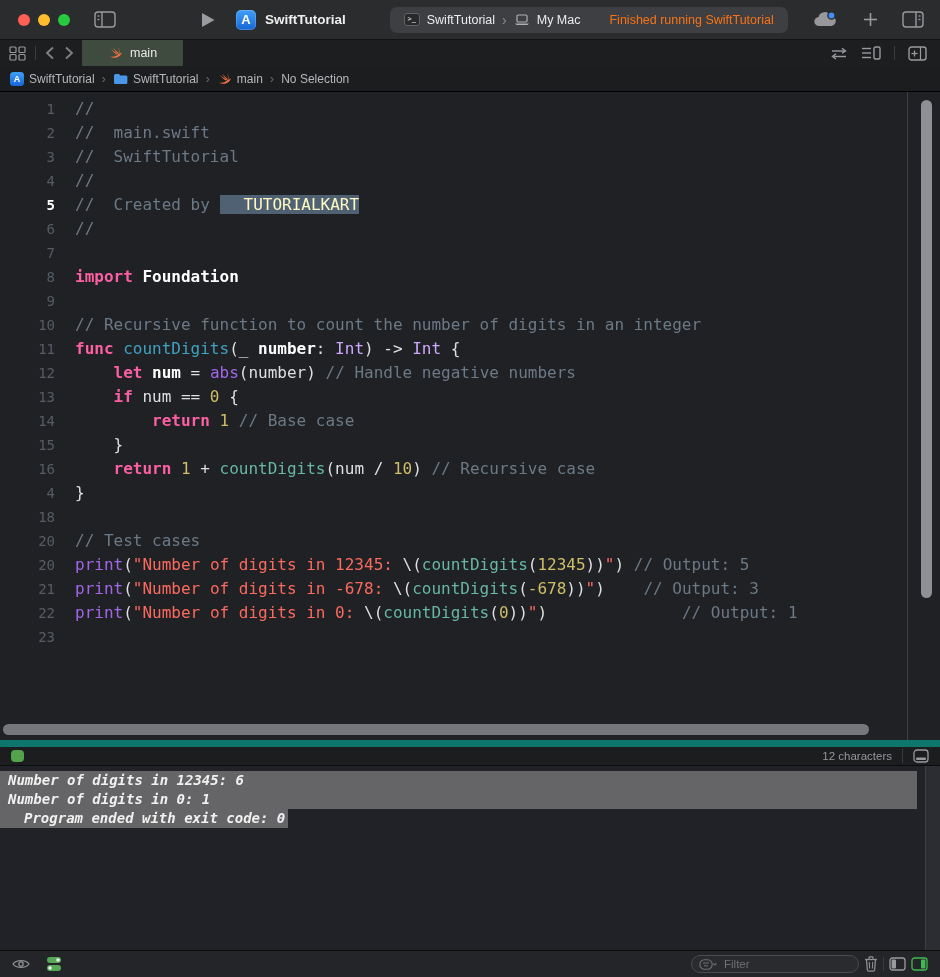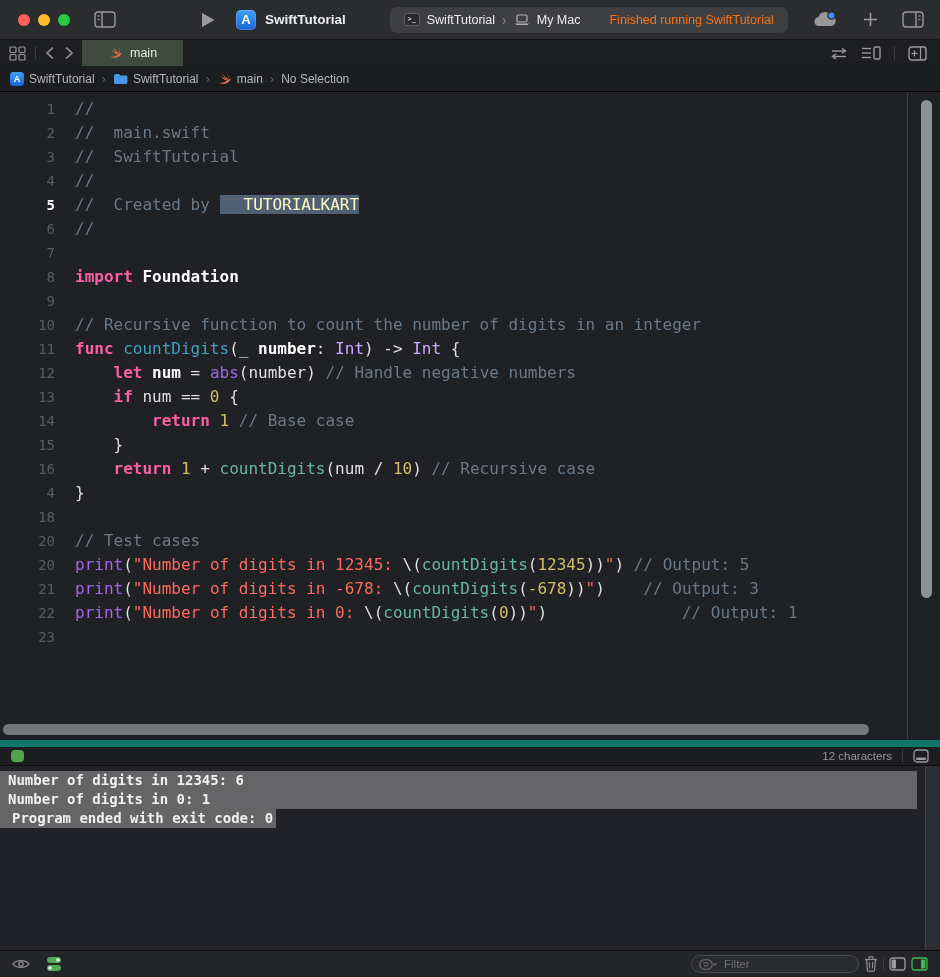--- a/index.html
+++ b/index.html
@@ -75,21 +75,21 @@
   
   .debugbar{ height:26px; background:#1c1d1f; border-top:7px solid #0f766e; border-bottom:1px solid #0b0b0c;
     display:flex; align-items:center; padding:0 11px; }
   .dbg-dot{ width:13px; height:12px; border-radius:4px; background:#53a24c; }
   .dbg-right{ margin-left:auto; display:flex; align-items:center; gap:10px; }
   .char-count{ color:#96969b; font-size:11.5px; }
 
   
   .console{ position:relative; height:184px; background:#212227; padding-top:5px;
     font-family:"DejaVu Sans Mono",monospace; font-size:14px; font-weight:700; color:#f1f1f1; }
-  .console-line{ height:19px; line-height:19px; padding-left:8px; white-space:pre; }
+  .console-line{ height:19px; line-height:19px; padding-left:8px; white-space:pre;font-style:italic; }
   .sel-full{ background:#656567; width:917px; }
   .sel-text{ display:inline-block; background:#656567; padding-right:3px; }
   .console-strip{ position:absolute; right:0; top:0; bottom:0; width:15px; background:#2c2d32; border-left:1px solid #3f4045; }
 
   
   .bottombar{ height:27px; background:#242528; border-top:1px solid #0b0b0c;
     display:flex; align-items:center; padding:0 12px; gap:16px; }
   .bb-right{ margin-left:auto; display:flex; align-items:center; gap:5px; }
   .filter-pill{ width:168px; height:18px; border:1px solid #4a4b4f; border-radius:9px; background:#2a2b2e;
     display:flex; align-items:center; padding:0 7px; gap:5px; }
@@ -285,21 +285,21 @@
         <rect x="3" y="8.5" width="10" height="2.6" rx="1" fill="#9a9a9e"></rect>
       </svg>
     </button>
   </div>
 </div>
 
 <div class="console">
   <div>
       <div class="console-line sel-full">Number of digits in 12345: 6</div>
       <div class="console-line sel-full">Number of digits in 0: 1</div>
-      <div class="console-line" style="padding-left: 0px;"><span class="sel-text" style="padding-left: 12px; text-align: center;">Program ended with exit code: 0</span></div>
+      <div class="console-line" style="padding-left: 0px;"><span class="sel-text" style="padding-left: 24px; text-align: center;">Program ended with exit code: 0</span></div>
     </div>
   <div class="console-strip"></div>
 </div>
 
 <div class="bottombar">
   <button class="icon-btn">
     <svg width="18" height="12" viewBox="0 0 18 12">
       <path d="M1 6 C4 1.5 14 1.5 17 6 C14 10.5 4 10.5 1 6 Z" fill="none" stroke="#8e8e93" stroke-width="1.3"></path>
       <circle cx="9" cy="6" r="2.2" fill="none" stroke="#8e8e93" stroke-width="1.3"></circle>
     </svg>

